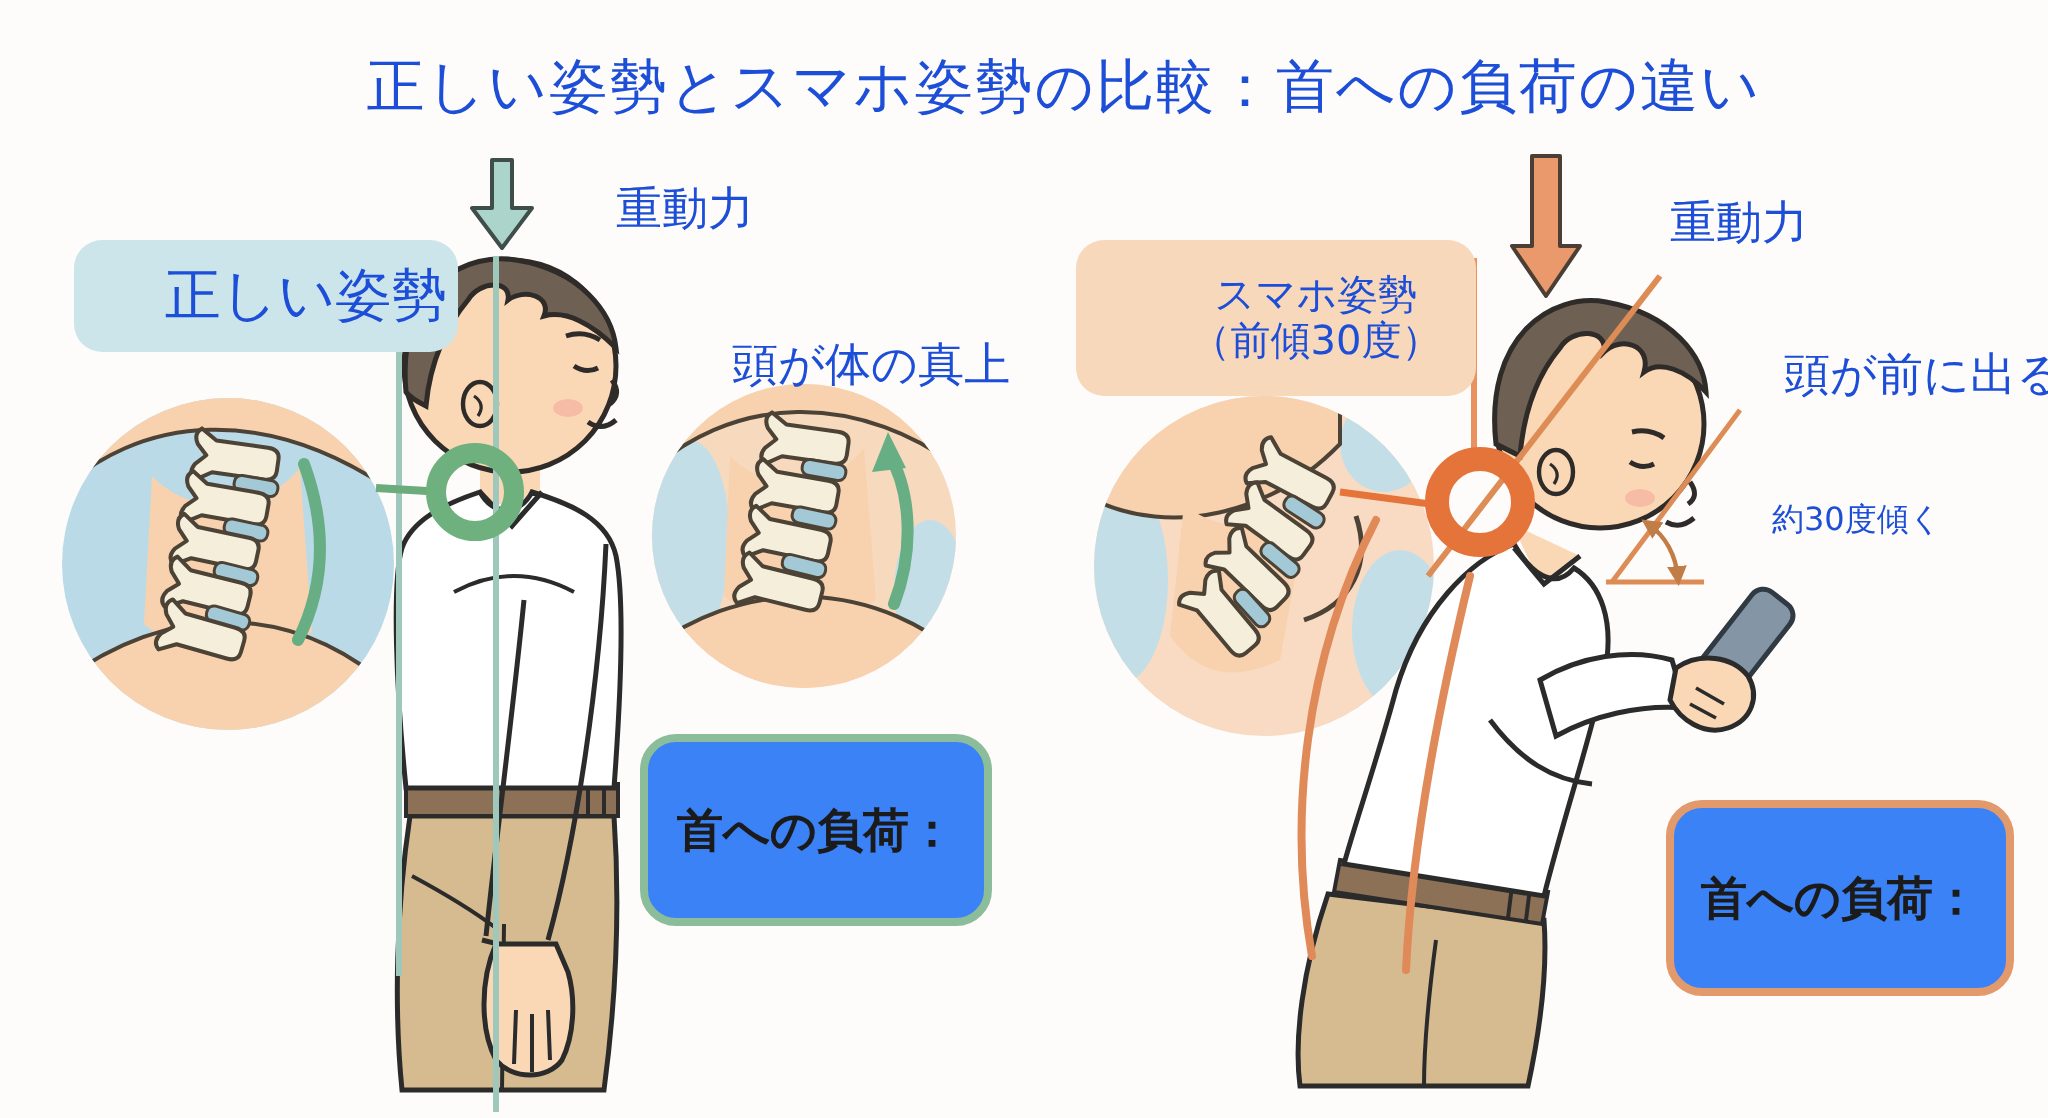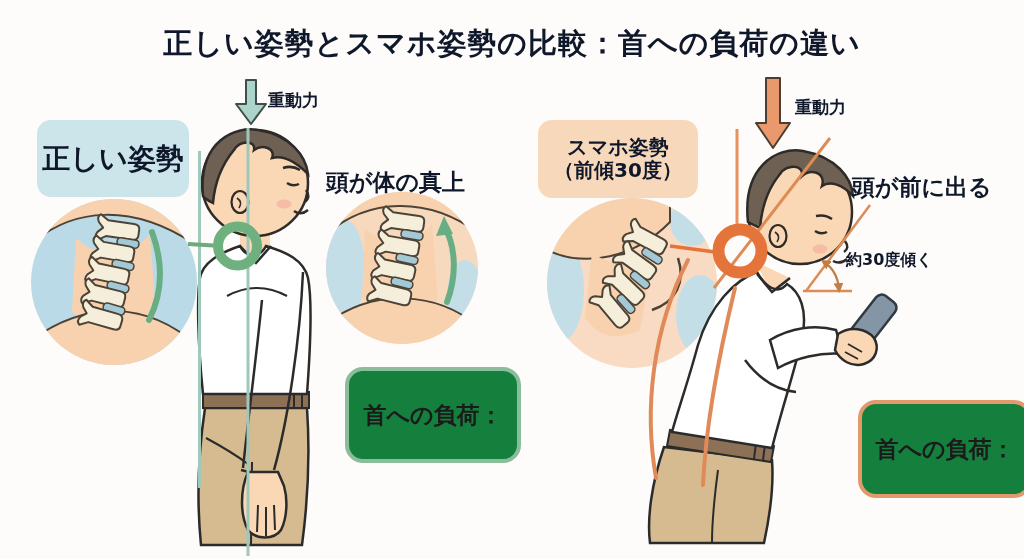--- a/index.html
+++ b/index.html
@@ -1,33 +1,33 @@
 <!DOCTYPE html>
 <html><head>
 <meta charset="utf-8">
 <style>
   html,body{margin:0;padding:0;}
   body{font-family:"DejaVu Sans","Liberation Sans",sans-serif;background:#ffffff;}
   #stage{position:relative;width:1024px;height:559px;background:#fdfcfa;overflow:hidden;}
   .abs{position:absolute;}
-  .jp{color:#0f172a;font-weight:bold;white-space:nowrap;}
+  .jp{color:#1d4ed8;font-weight:normal;white-space:nowrap;padding-left:40px;}
   #title{left:0;right:0;top:24px;text-align:center;font-size:29px;letter-spacing:1px;}
-  #label-correct{left:37px;top:120px;width:152px;height:77px;background:#cbe5eb;border-radius:14px;
+  #label-correct{left:37px;top:120px;width:152px;height:56px;background:#cbe5eb;border-radius:14px;
     display:flex;align-items:center;justify-content:center;font-size:28px;}
   #label-phone{left:538px;top:120px;width:160px;height:78px;background:#f8d8ba;border-radius:14px;
     display:flex;flex-direction:column;align-items:center;justify-content:center;line-height:1.15;}
   #label-phone .l1{font-size:20px;} #label-phone .l2{font-size:20px;}
-  .gravity-label{font-size:17px;}
+  .gravity-label{font-size:23px;}
   #gravity-left-label{left:268px;top:89px;}
   #gravity-right-label{left:795px;top:96px;}
   #head-note-left{left:326px;top:155px;font-size:23px;margin-top:12px;}
   #head-note-right{left:852px;top:172px;font-size:23px;}
   #tilt-note{left:846px;top:250px;font-size:16px;}
-  .load-box{background:#15803d;display:flex;flex-direction:row;align-items:center;justify-content:center;
-    gap:2px;border-radius:18px;margin-left:25px;}
+  .load-box{background:#3b82f6;display:flex;flex-direction:row;align-items:center;justify-content:center;
+    gap:2px;border-radius:18px;}
   #load-box-left{left:320px;top:367px;width:168px;height:88px;border:4px solid #8cbd9a;}
   #load-box-right{left:833px;top:400px;width:166px;height:90px;border:4px solid #e29a6c;}
   .load-caption{font-size:23px;font-weight:bold;color:#1b1b1b;}
   .load-value{font-size:34px;font-weight:bold;color:#1b1b1b;line-height:1;}
   svg{position:absolute;left:0;top:0;}
 </style>
 </head>
 <body>
 
 <div id="stage">

